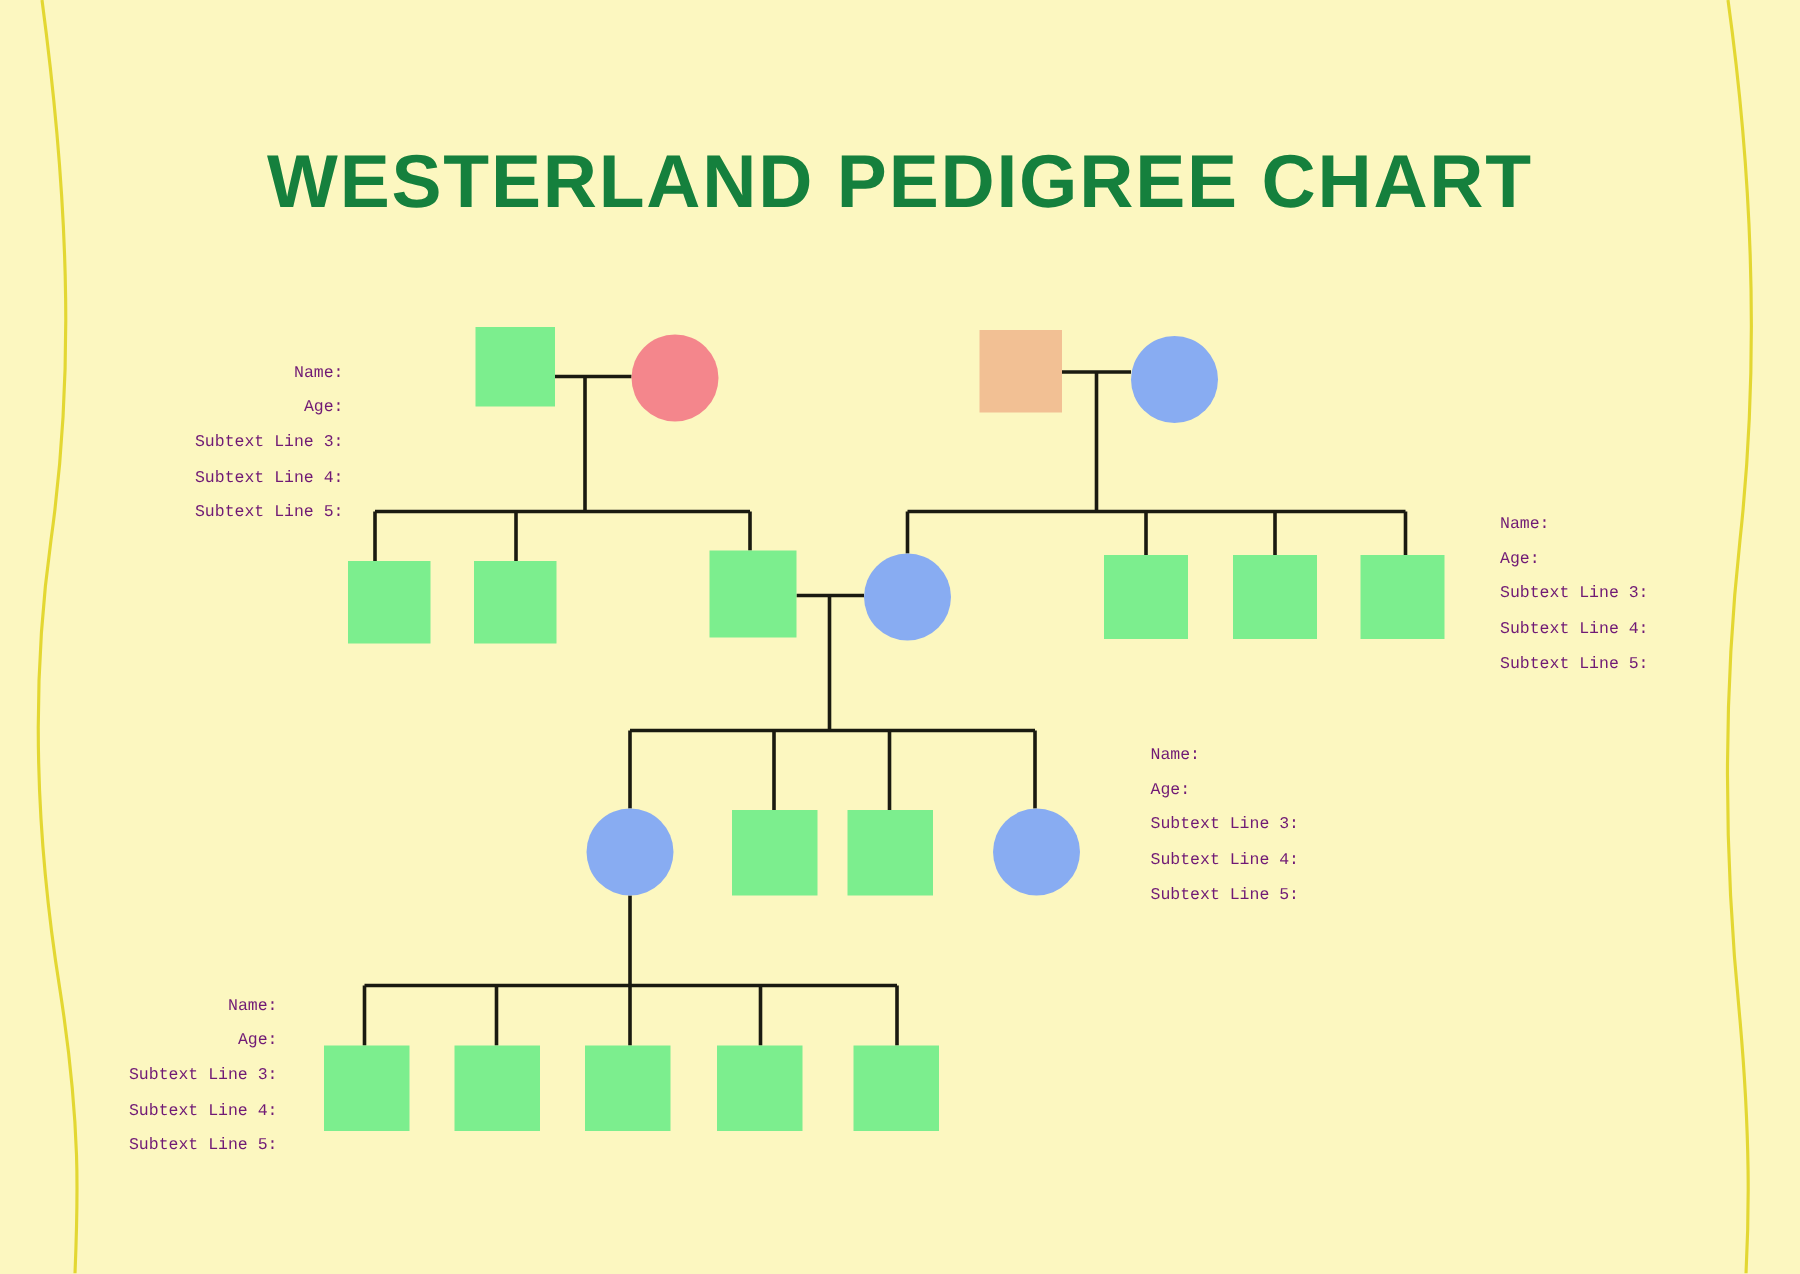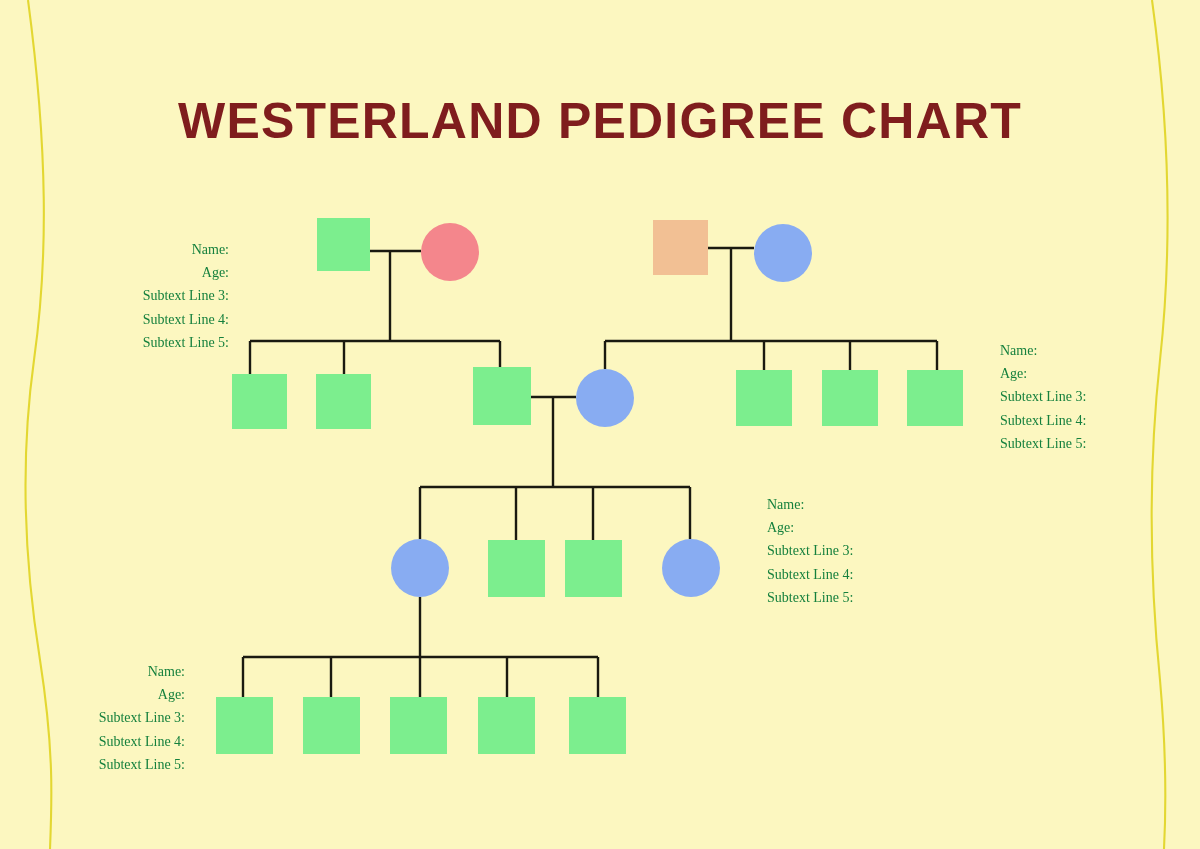--- a/index.html
+++ b/index.html
@@ -37,39 +37,39 @@
   }
   #chart-title {
     position: absolute;
     left: 0;
     top: 92px;
     width: 1200px;
     text-align: center;
     font-size: 50px;
     font-weight: bold;
     letter-spacing: 1.2px;
-    color: #7f1d1d;
+    color: #15803d;
     font-family: "Liberation Sans", sans-serif;
     white-space: nowrap;
   }
   .node {
     position: absolute;
   }
   .node-square {
     border-radius: 0;
   }
   .node-circle {
     border-radius: 50%;
   }
   .label-block {
     position: absolute;
-    color: #15803d;
-    font-size: 14px;
+    color: #701a75;
+    font-size: 11px;
     line-height: 23.2px;
-    font-family: Liberation Serif, serif;
+    font-family: Liberation Mono, monospace;
     white-space: nowrap;
   }
   .label-block.align-right {
     text-align: right;
   }
   .label-block.align-left {
     text-align: left;
   }
   .label-line {
     display: block;

